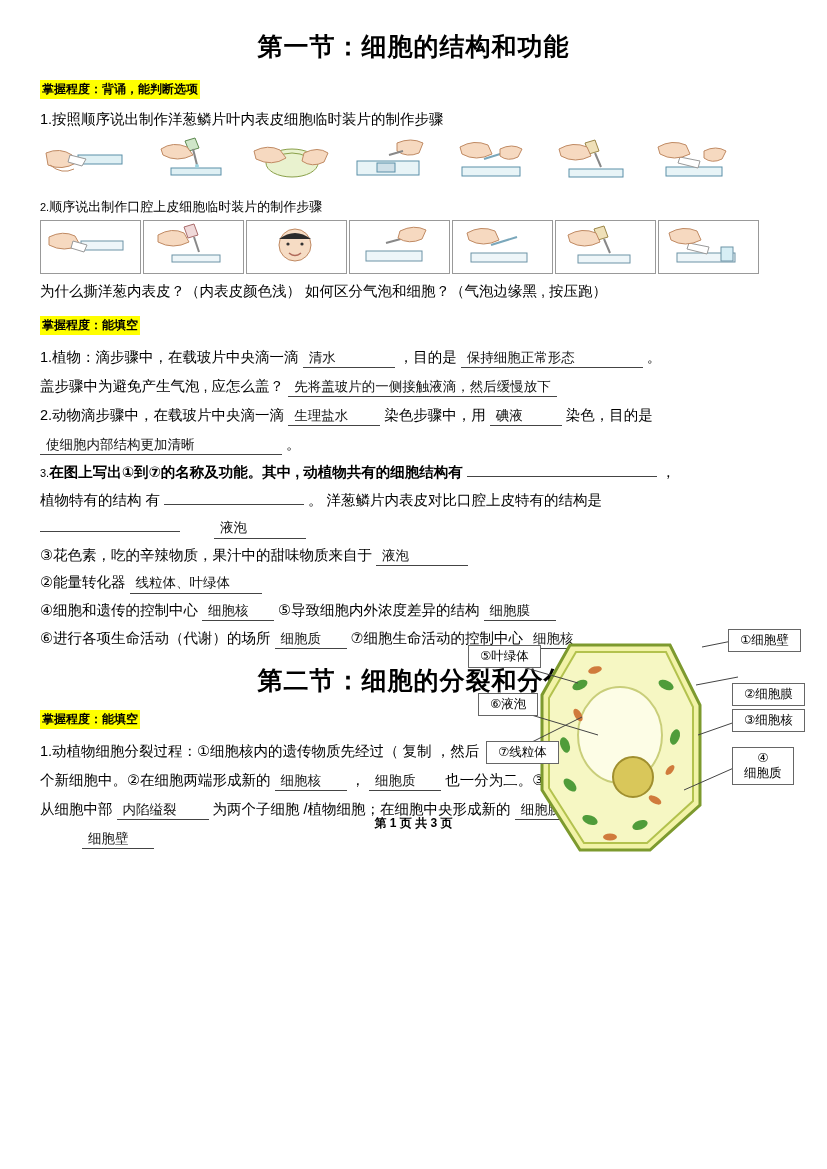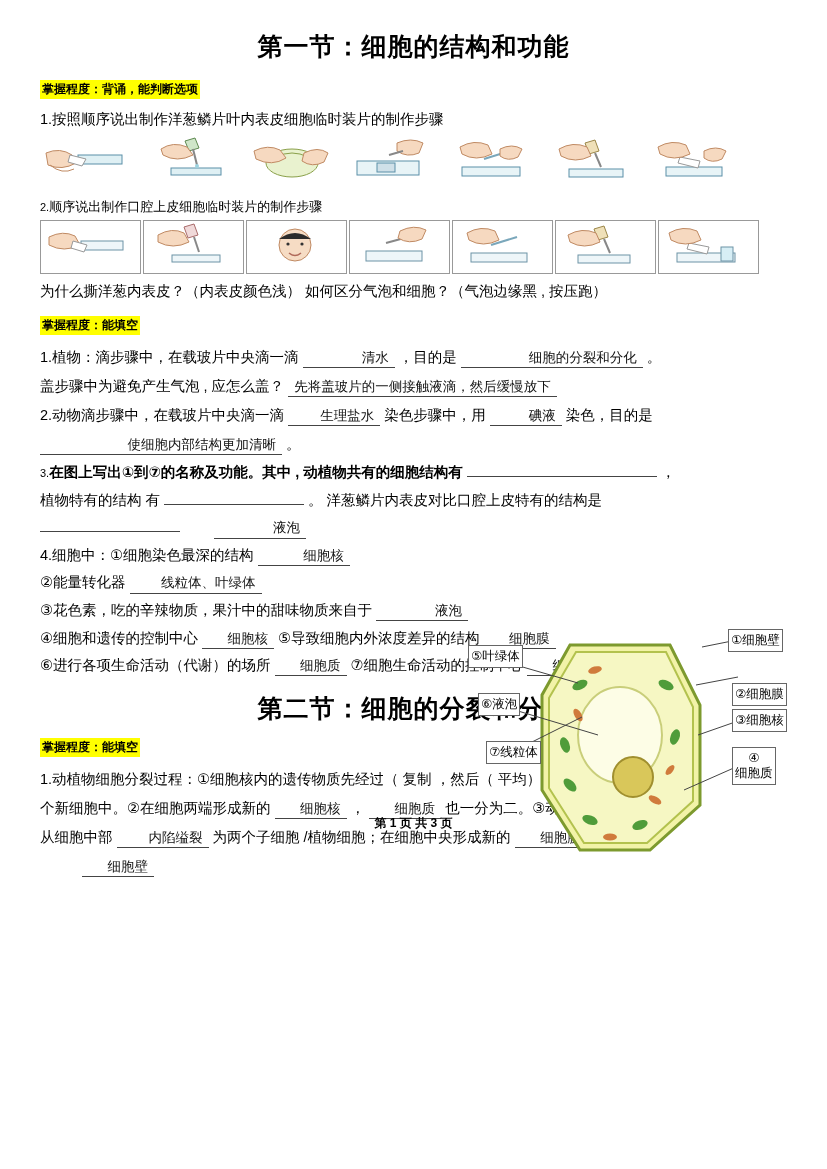--- a/index.html
+++ b/index.html
@@ -38,21 +38,21 @@
   .qs{font-size:13px;}
   .num-small{font-size:11px;}
   .imgrow{display:flex;gap:6px;align-items:flex-end;margin:4px 0 0 0;}
   .imgrow.bordered .cell{border:1px solid #999;}
   .cell{width:99px;height:52px;position:relative;overflow:hidden;background:#fff;}
   .cell svg{display:block;}
   .note{font-size:14.5px;margin:8px 0 0 0;}
   .ans{
     display:inline-block;
     border-bottom:1px solid #444;
-    text-align:right;
+    text-align:left;
     padding:0 6px;
     font-size:13.5px;
     color:#111;
     line-height:1.35;
     min-width:40px;
   }
   .ans.w60{min-width:60px;}
   .ans.w80{min-width:80px;}
   .ans.w120{min-width:120px;}
   .ans.w170{min-width:170px;}
@@ -72,21 +72,21 @@
     left:470px;
     top:625px;
     width:320px;
     height:270px;
   }
   .lbl{
     position:absolute;
     border:1px solid #666;
     background:#fff;
     font-size:12.5px;
-    padding:2px 2px;
+    padding:2px 11px;
     white-space:nowrap;
   }
   .footer{
     position:absolute;
     bottom:16px;
     left:0;right:0;
     text-align:center;
     font-size:12px;
     font-weight:bold;
   }
@@ -247,21 +247,21 @@
     <div class="note">为什么撕洋葱内表皮？（内表皮颜色浅）  如何区分气泡和细胞？（气泡边缘黑 , 按压跑）</div>
 
     <div style="margin-top:14px;">
       <span class="hl">掌握程度：能填空</span>
     </div>
 
     <div class="line" style="margin-top:8px;">
       <span>1.植物：滴步骤中，在载玻片中央滴一滴</span>
       <span class="ans w80">清水</span>
       <span>，目的是</span>
-      <span class="ans w170">细胞的分裂和分化</span>
+      <span class="ans w170">保持细胞正常形态</span>
       <span>。</span>
     </div>
 
     <div class="line">
       <span>盖步骤中为避免产生气泡 , 应怎么盖？</span>
       <span class="ans w230">先将盖玻片的一侧接触液滴，然后缓慢放下</span>
     </div>
 
     <div class="line">
       <span>2.动物滴步骤中，在载玻片中央滴一滴</span>
@@ -284,30 +284,26 @@
       <span>植物特有的结构 有</span>
       <span class="blank w140"></span>
       <span>。  洋葱鳞片内表皮对比口腔上皮特有的结构是</span>
     </div>
     <div class="line tight">
       <span class="blank w140"></span>
       <span class="ans w80" style="margin-left:30px;">液泡</span>
     </div>
 
     <div class="line tight">
-      <span>4.细胞中：①细胞染色最深的结构</span>
-      <span class="ans w80">细胞核</span>
+      <span>③花色素，吃的辛辣物质，果汁中的甜味物质来自于</span>
+      <span class="ans w80">液泡</span>
     </div>
     <div class="line tight">
       <span>②能量转化器</span>
       <span class="ans w120">线粒体、叶绿体</span>
-    </div>
-    <div class="line tight">
-      <span>③花色素，吃的辛辣物质，果汁中的甜味物质来自于</span>
-      <span class="ans w80">液泡</span>
     </div>
     <div class="line tight">
       <span>④细胞和遗传的控制中心</span>
       <span class="ans w60">细胞核</span>
       <span>⑤导致细胞内外浓度差异的结构</span>
       <span class="ans w60">细胞膜</span>
     </div>
     <div class="line tight">
       <span>⑥进行各项生命活动（代谢）的场所</span>
       <span class="ans w60">细胞质</span>

